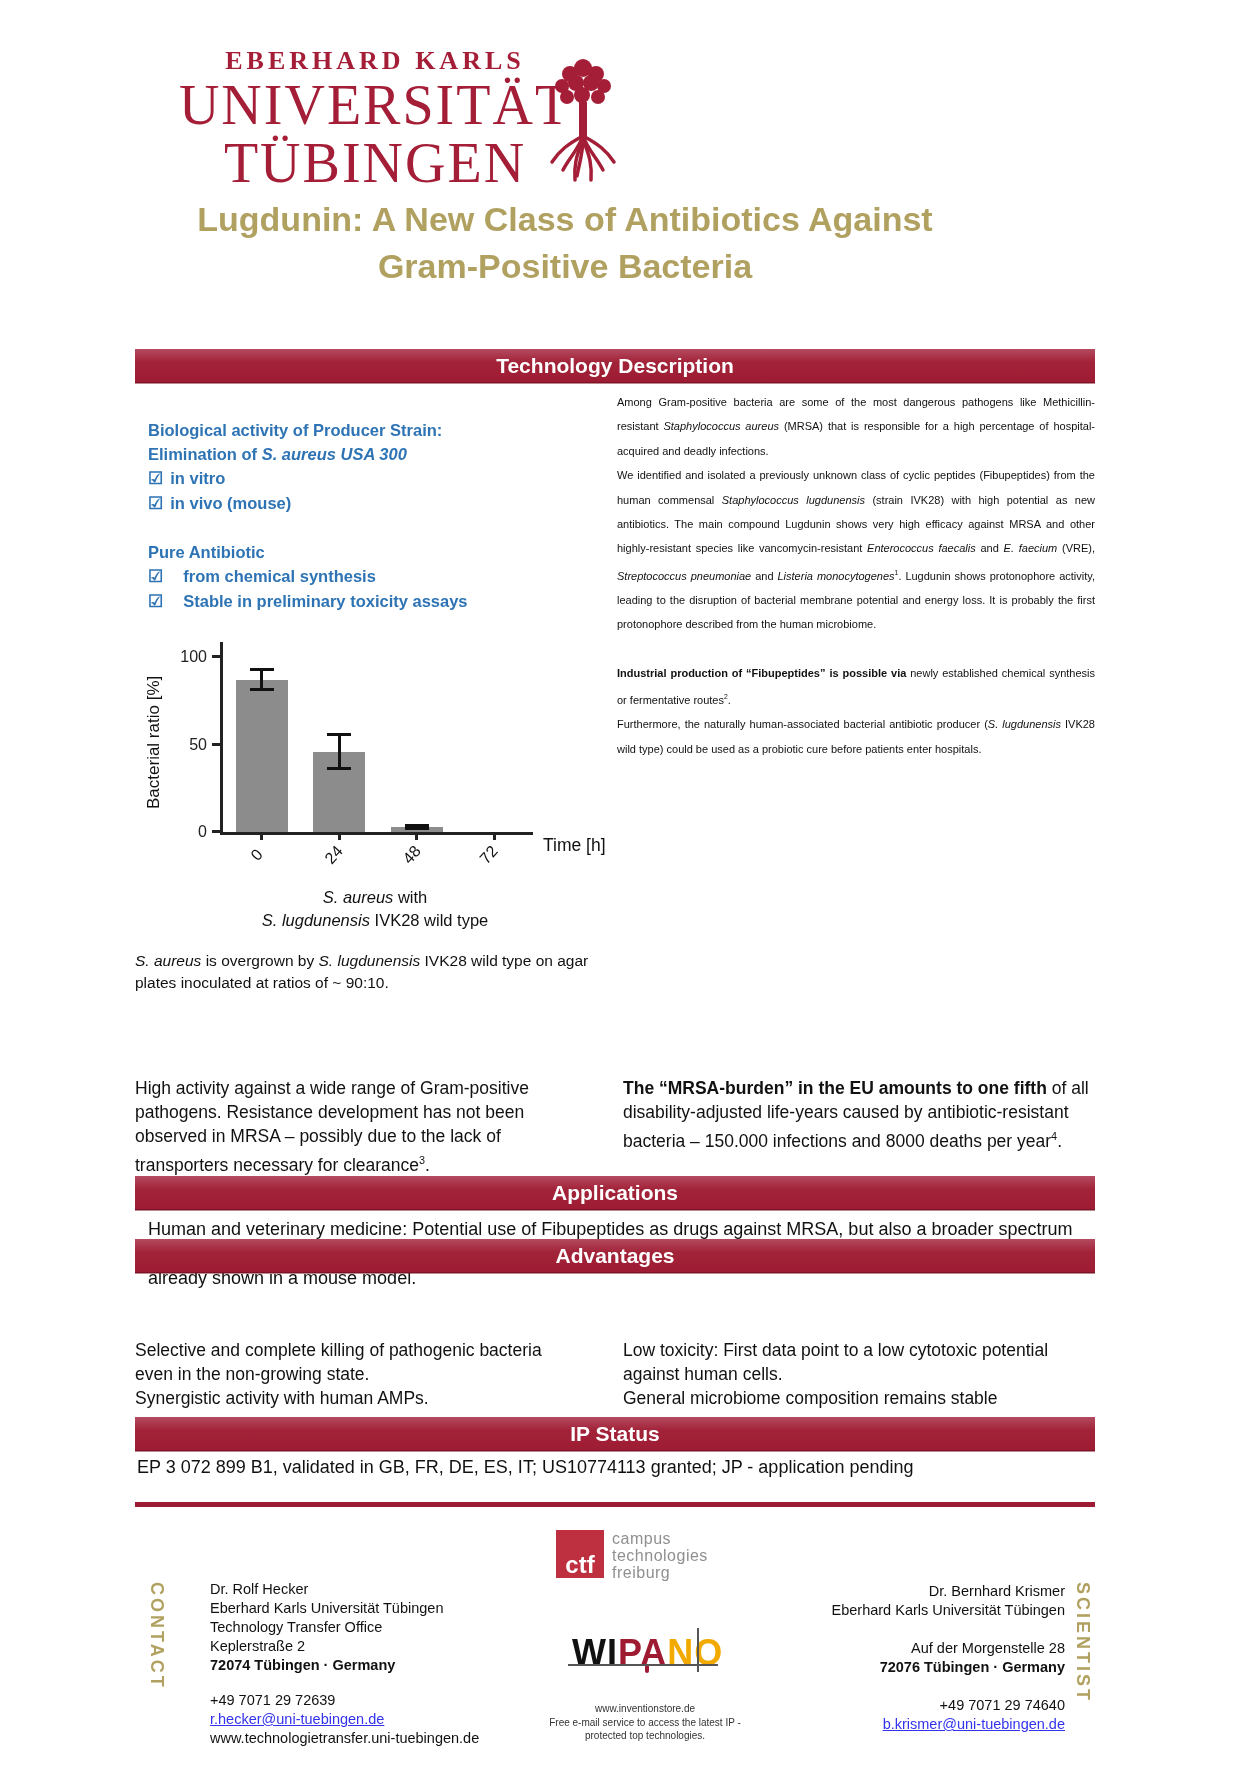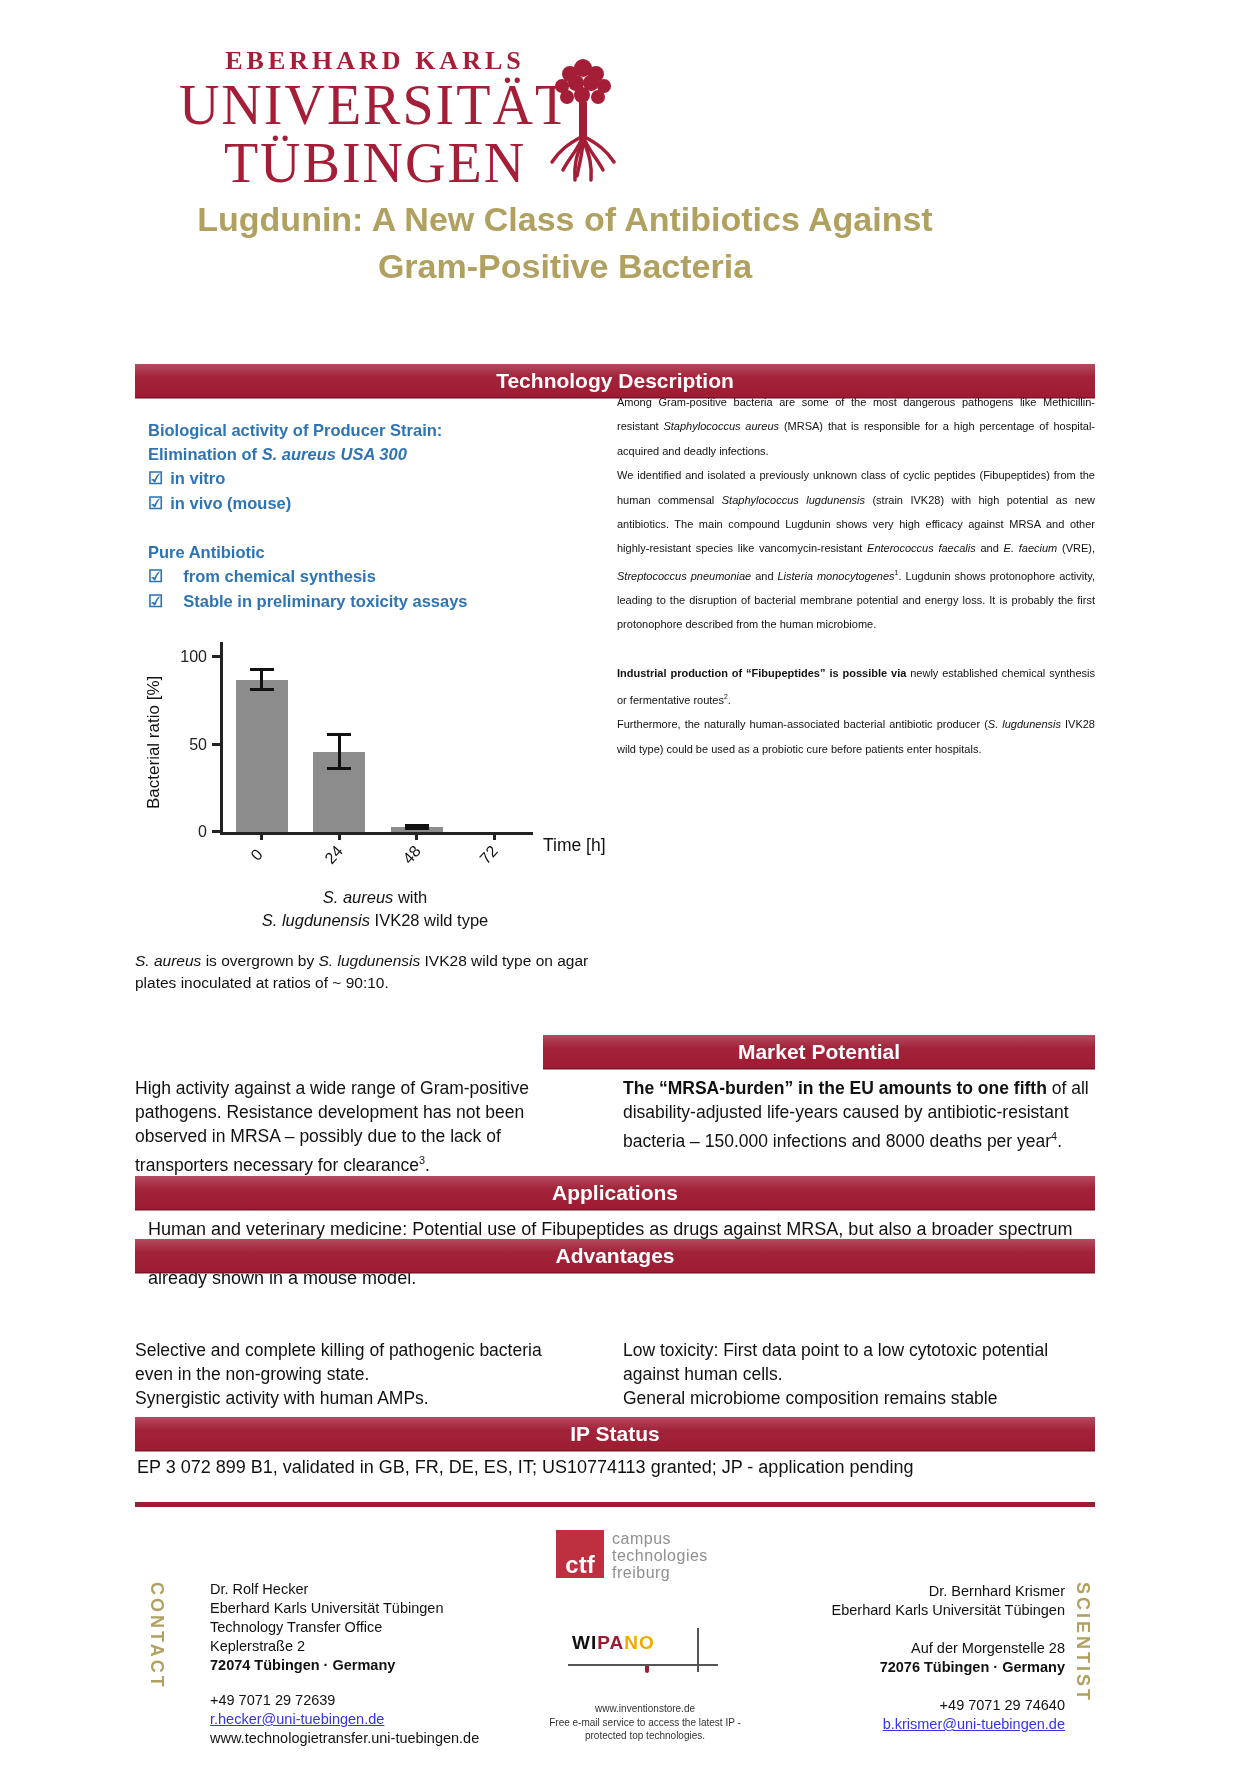--- a/index.html
+++ b/index.html
@@ -71,21 +71,21 @@
   .foot a{color:#3333EE;text-decoration:underline;}
   .bold{font-weight:bold;}
   .gap16{height:16px;}
   .gap19{height:19px;}
 
   .ctf-box{position:absolute;top:1530px;left:556px;display:flex;align-items:flex-start;}
   .ctf-square{width:48px;height:48px;background:#BE2F40;color:#fff;font-weight:bold;
     font-size:24px;display:flex;align-items:flex-end;justify-content:center;line-height:26px;}
   .ctf-text{margin-left:8px;color:#8f8f8f;font-size:16px;line-height:17px;letter-spacing:0.5px;}
 
-  .wipano{position:absolute;top:1632px;left:572px;font-size:19px;font-weight:bold;
+  .wipano{position:absolute;top:1632px;left:572px;font-size:36px;font-weight:bold;
     letter-spacing:1px;white-space:nowrap;}
   .wip-underline{position:absolute;top:1664px;left:568px;width:150px;height:2px;background:#555;}
   .wip-vline{position:absolute;top:1628px;left:697px;width:1.5px;height:44px;background:#555;}
   .wip-tick{position:absolute;top:1666px;left:645px;width:4px;height:7px;background:#9E1B32;
     border-radius:0 0 3px 3px;}
   .center-small{position:absolute;top:1702px;left:515px;width:260px;text-align:center;
     font-size:10px;line-height:13.5px;color:#333;}
   .center-small a{color:#333;text-decoration:none;}
 </style>
 </head>
@@ -123,21 +123,21 @@
         <path d="M35 92 C28 108 26 118 27 132"></path>
       </g>
     </svg>
   </div>
 
   <div class="doc-title">
     <div>Lugdunin: A New Class of Antibiotics Against</div>
     <div>Gram-Positive Bacteria</div>
   </div>
 
-  <div class="redbar w-full" style="top:364px;">Technology Description</div>
+  <div class="redbar w-full" style="top:349px;">Technology Description</div>
 
   <div class="bio-list">
     <div>Biological activity of Producer Strain:</div>
     <div><span>Elimination of </span><span style="font-style: italic;">S. aureus USA 300</span></div>
     <div class="chk-row">
       <span class="chk">☑</span>
       <span>in vitro</span>
     </div>
     <div class="chk-row">
       <span class="chk">☑</span>
@@ -196,21 +196,20 @@
   <div class="fig-caption"><span style="font-style: italic;">S. aureus</span><span> is overgrown by </span><span style="font-style: italic;">S. lugdunensis</span><span> IVK28 wild type on agar plates inoculated at ratios of ~ 90:10.</span></div>
 
   <div class="tech-col">
     <p><span>Among Gram-positive bacteria are some of the most dangerous pathogens like Methicillin-resistant </span><span style="font-style: italic;">Staphylococcus aureus</span><span> (MRSA) that is responsible for a high percentage of hospital-acquired and deadly infections.</span></p>
     <p><span>We identified and isolated a previously unknown class of cyclic peptides (Fibupeptides) from the human commensal </span><span style="font-style: italic;">Staphylococcus lugdunensis</span><span> (strain IVK28) with high potential as new antibiotics. The main compound Lugdunin shows very high efficacy against MRSA and other highly-resistant species like vancomycin-resistant </span><span style="font-style: italic;">Enterococcus faecalis</span><span> and </span><span style="font-style: italic;">E. faecium</span><span> (VRE), </span><span style="font-style: italic;">Streptococcus pneumoniae</span><span> and </span><span style="font-style: italic;">Listeria monocytogenes</span><sup>1</sup><span>. Lugdunin shows protonophore activity, leading to the disruption of bacterial membrane potential and energy loss. It is probably the first protonophore described from the human microbiome.</span></p>
     <div class="pgap"></div>
     <p><span style="font-weight: bold;">Industrial production of “Fibupeptides” is possible via</span><span> newly established chemical synthesis or fermentative routes</span><sup>2</sup><span>.</span></p>
     <p><span>Furthermore, the naturally human-associated bacterial antibiotic producer (</span><span style="font-style: italic;">S. lugdunensis</span><span> IVK28 wild type) could be used as a probiotic cure before patients enter hospitals.</span></p>
   </div>
 
-  <div class="redbar" style="top:1035px;left:543px;width:552px;">Market Potential</div>
 
   <div class="abs body-text" style="top:1076px;left:135px;width:418px;"><span>High activity against a wide range of Gram-positive pathogens. Resistance development has not been observed in MRSA – possibly due to the lack of transporters necessary for clearance</span><sup>3</sup><span>.</span></div>
   <div class="abs body-text" style="top:1076px;left:623px;width:472px;"><span style="font-weight: bold;">The “MRSA-burden” in the EU amounts to one fifth</span><span> of all disability-adjusted life-years caused by antibiotic-resistant bacteria – 150.000 infections and 8000 deaths per year</span><sup>4</sup><span>.</span></div>
 
   <div class="redbar w-full" style="top:1176px;">Applications</div>
   <div class="abs body-text" style="top:1217px;left:148px;width:940px;font-size:18px;line-height:24.5px;">Human and veterinary medicine: Potential use of Fibupeptides as drugs against MRSA, but also a broader spectrum of Gram-positive bacteria. Use of producer strain as a probiotic. Efficiency of pure Lugdunin against atopic dermatitis already shown in a mouse model.</div>
 
   <div class="redbar w-full" style="top:1239px;">Advantages</div>
   <div class="abs body-text" style="top:1338px;left:135px;width:432px;">
     <div>Selective and complete killing of pathogenic bacteria even in the non-growing state.</div>

